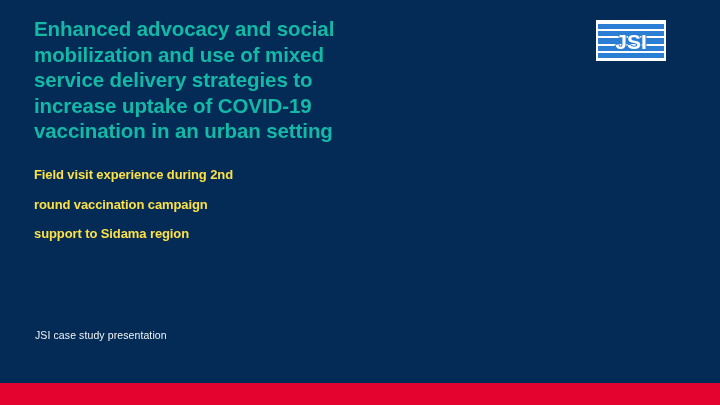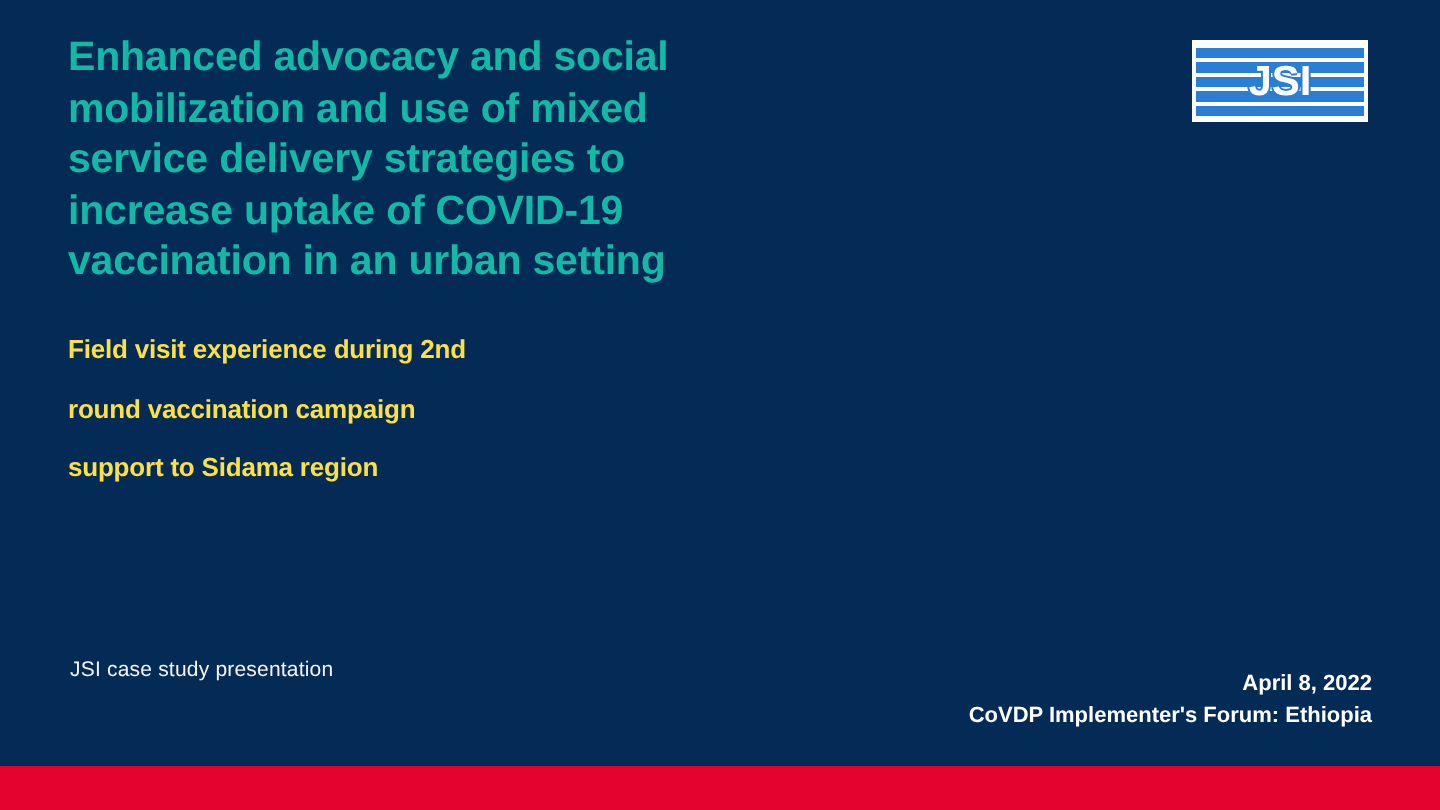--- a/index.html
+++ b/index.html
@@ -47,21 +47,21 @@
     line-height: 29.5px;
     letter-spacing: -0.1px;
     white-space: pre-line;
   }
 
   
   #logo {
     position: absolute;
     left: 596px;
     top: 20px;
-    width: 88px;
+    width: 70px;
     height: 41px;
     background: #ffffff;
     padding: 2px;
     box-sizing: border-box;
   }
   #logo-inner {
     position: relative;
     width: 100%;
     height: 100%;
     background: #2a7fd4;
@@ -143,20 +143,16 @@
 support to Sidama region</h2>
 
   <div id="logo">
     <div id="logo-inner">
       <span id="logo-text">JSI</span>
     </div>
   </div>
 
   <div id="footer-left">JSI case study presentation</div>
 
-  <div id="footer-right">
-    <span id="footer-date">April 8, 2022</span>
-    <span id="footer-event">CoVDP Implementer's Forum: Ethiopia</span>
-  </div>
 
   <div id="accent-bar"></div>
 
 </div>
 
 </body></html>

